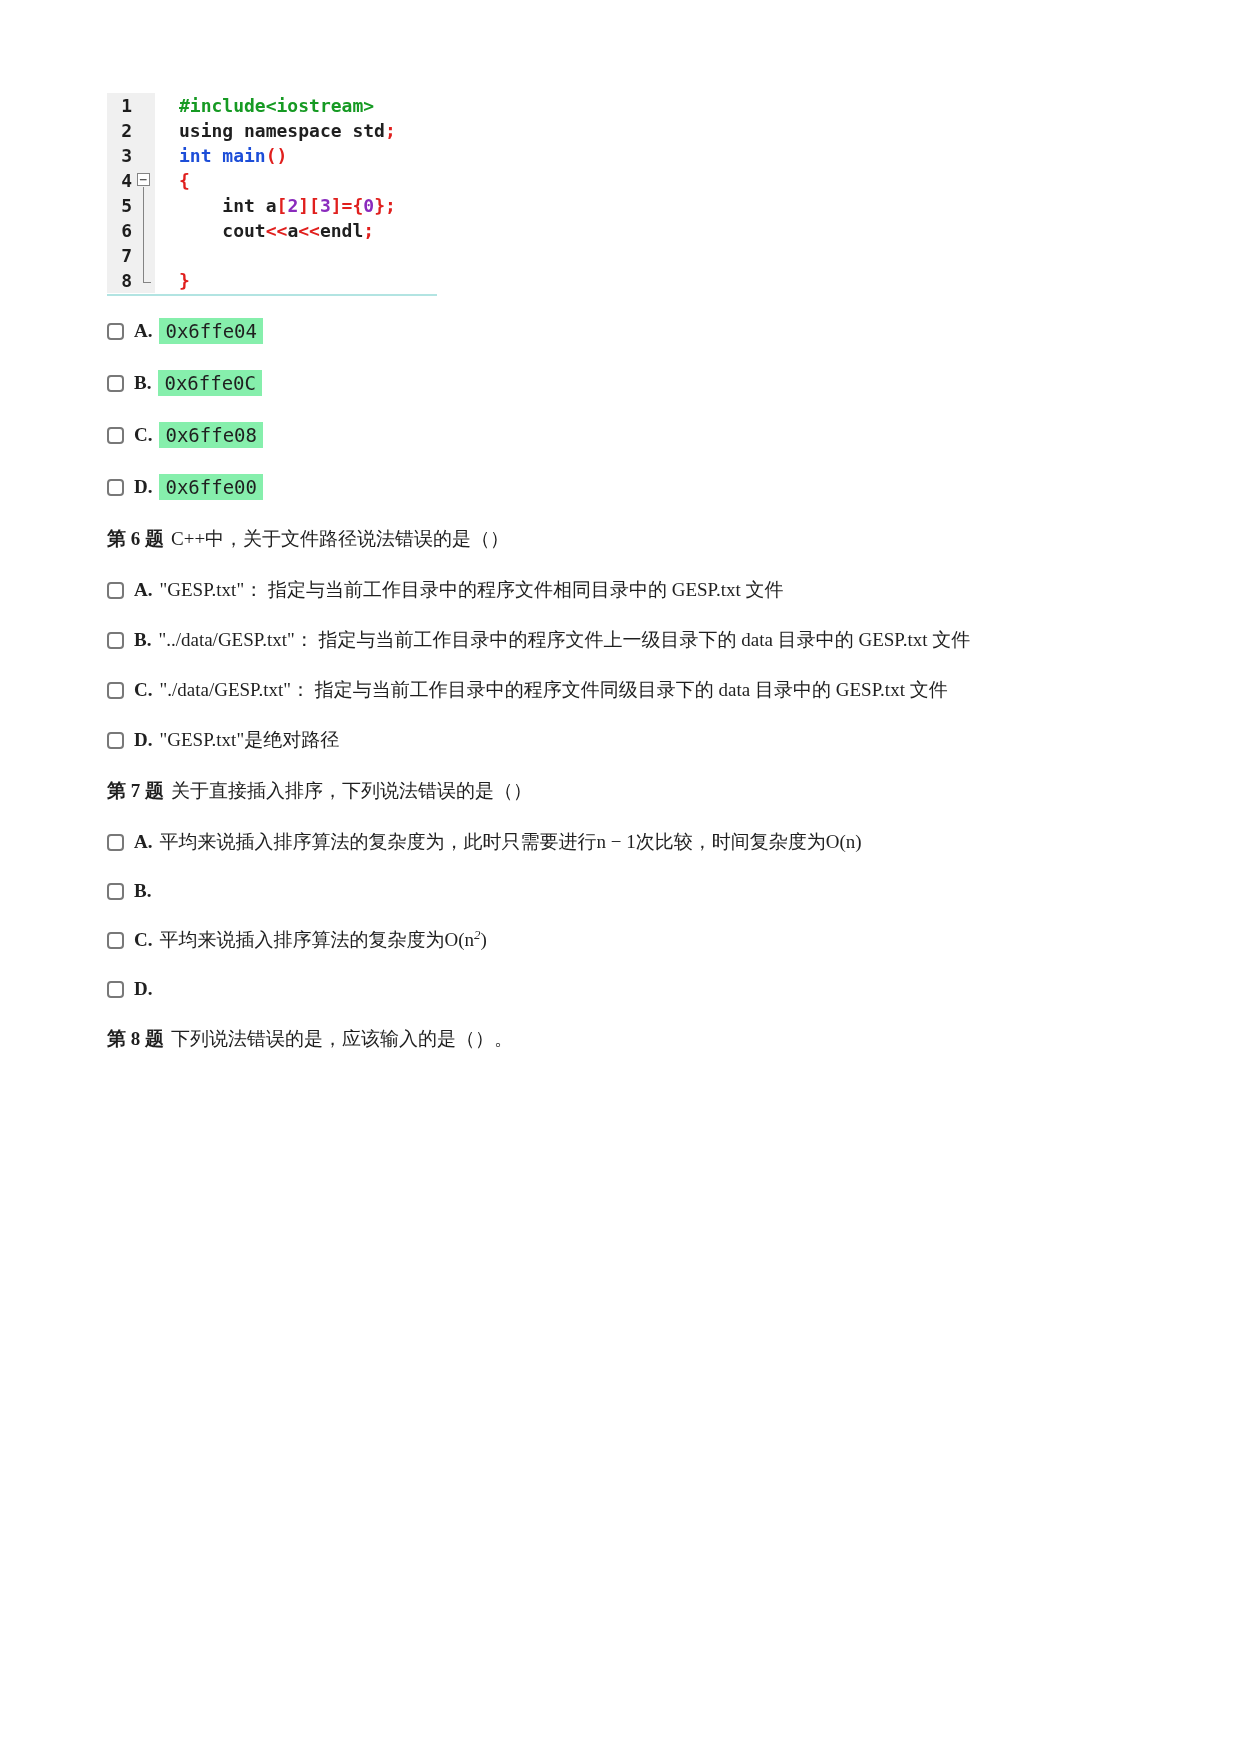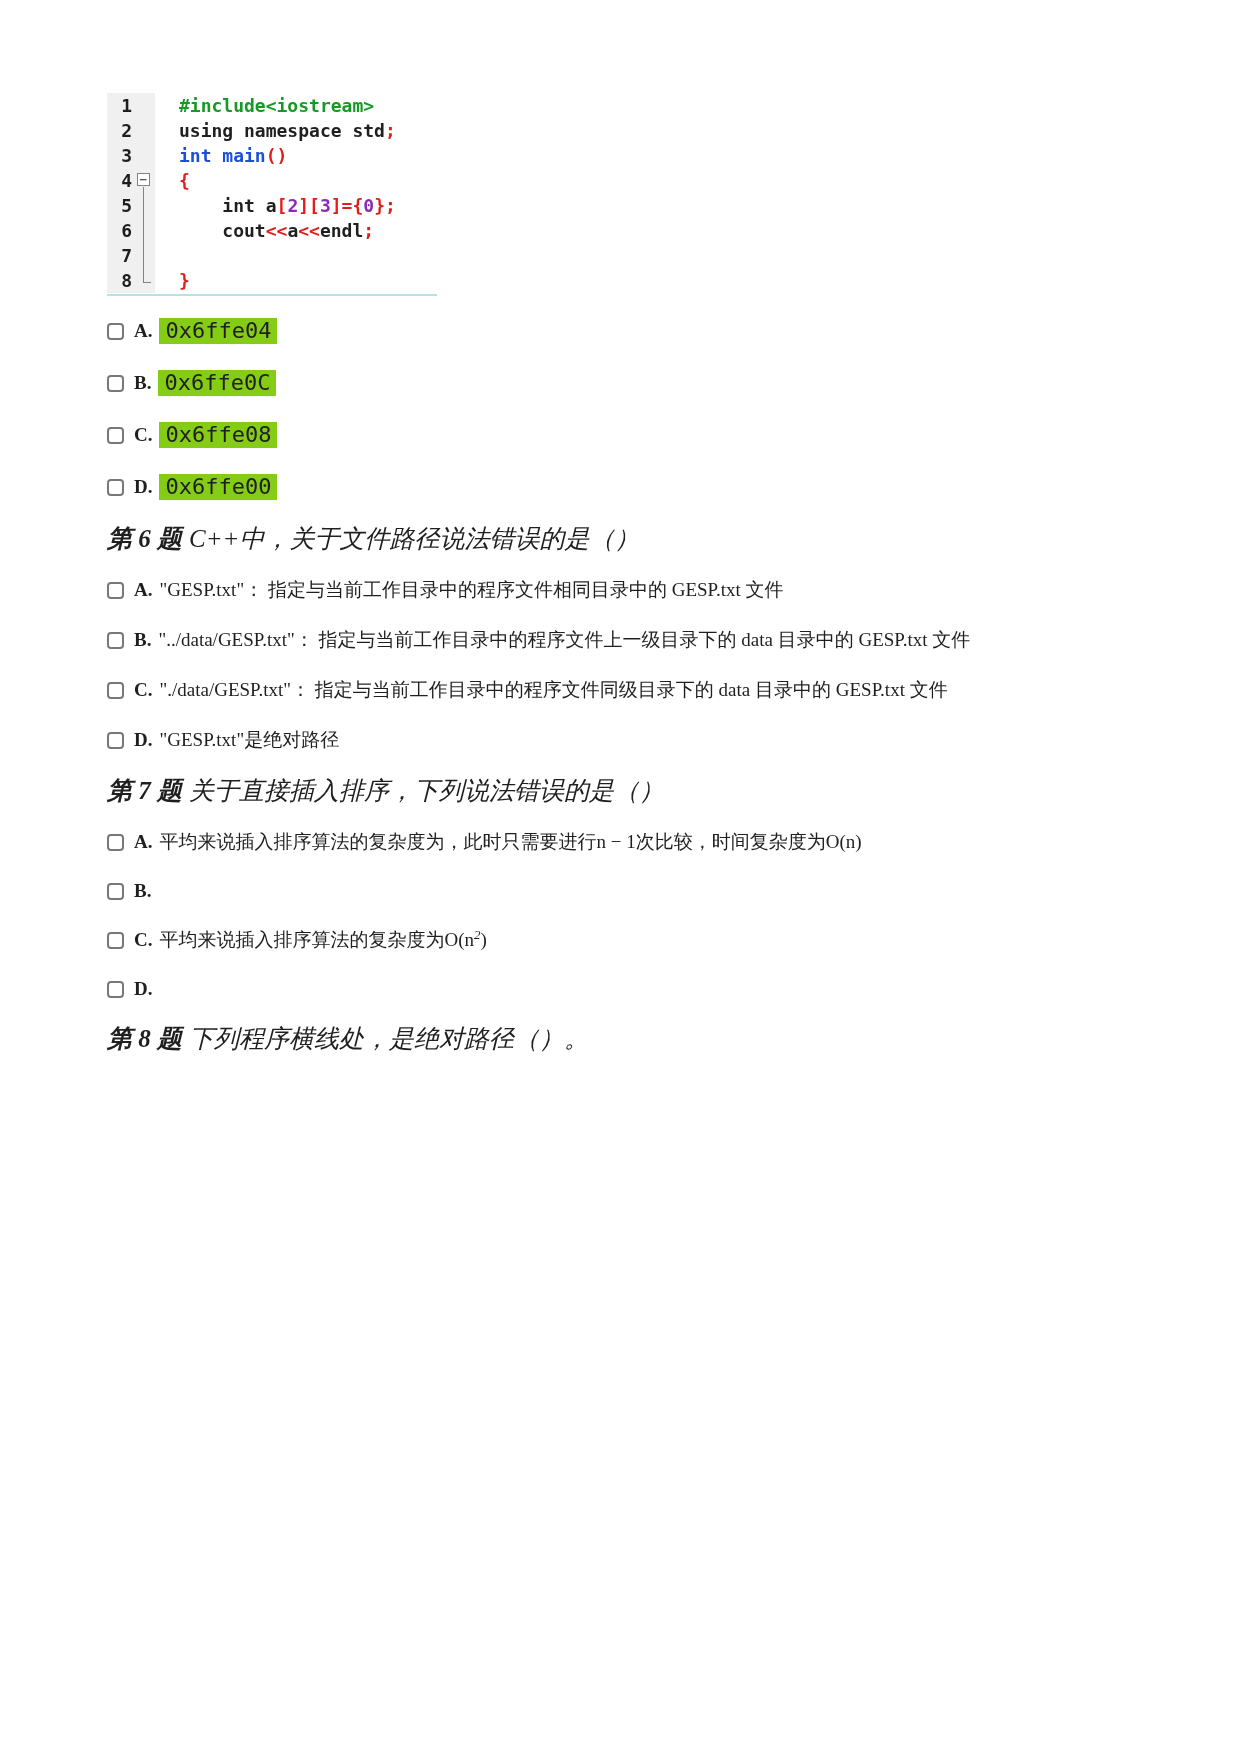--- a/index.html
+++ b/index.html
@@ -55,23 +55,23 @@
   .option-row { display: flex; align-items: center; min-height: 20px; margin-bottom: 26px; }
   .checkbox {
     width: 17px; height: 17px; flex: none;
     border: 2px solid #787878; border-radius: 4px;
     background: #ffffff; margin-right: 10px; cursor: pointer;
   }
   .opt-letter { font-weight: bold; font-size: 19px; margin-right: 7px; white-space: nowrap; }
   .opt-content { font-size: 19px; line-height: 24px; }
   .mono-chip {
     font-family: "DejaVu Sans Mono", monospace;
-    font-size: 22px; background: #84cc16; padding: 1px 6px;
-  }
-  .q-heading { margin: 22px 0 26px 0; font-size: 25px; font-weight: normal; line-height: 26px; font-style: italic; }
+    font-size: 19px; background: #86efac; padding: 1px 6px;
+  }
+  .q-heading { margin: 22px 0 26px 0; font-size: 19px; font-weight: normal; line-height: 26px; }
   .q-label { font-weight: bold; margin-right: 7px; }
   .math { }
   .sup { font-style: italic; font-size: 13px; vertical-align: super; line-height: 0; }
 </style>
 </head>
 <body>
 
 <div class="page">
 
   <section class="code-block">
@@ -189,16 +189,16 @@
         <span class="opt-letter">C.</span>
         <span class="opt-content"><span>平均来说插入排序算法的复杂度为</span><span class="math">O(n</span><span class="sup">2</span><span class="math">)</span></span>
       </div>
       <div class="option-row">
         <span class="checkbox"></span>
         <span class="opt-letter">D.</span>
       </div>
     </section>
 
   <h3 class="q-heading">
-    <span class="q-label">第 8 题</span><span class="q-text">下列程序横线处，是绝对路径（）。</span>
+    <span class="q-label">第 8 题</span><span class="q-text">下列说法错误的是，应该输入的是（）。</span>
   </h3>
 
 </div>
 
 </body></html>

